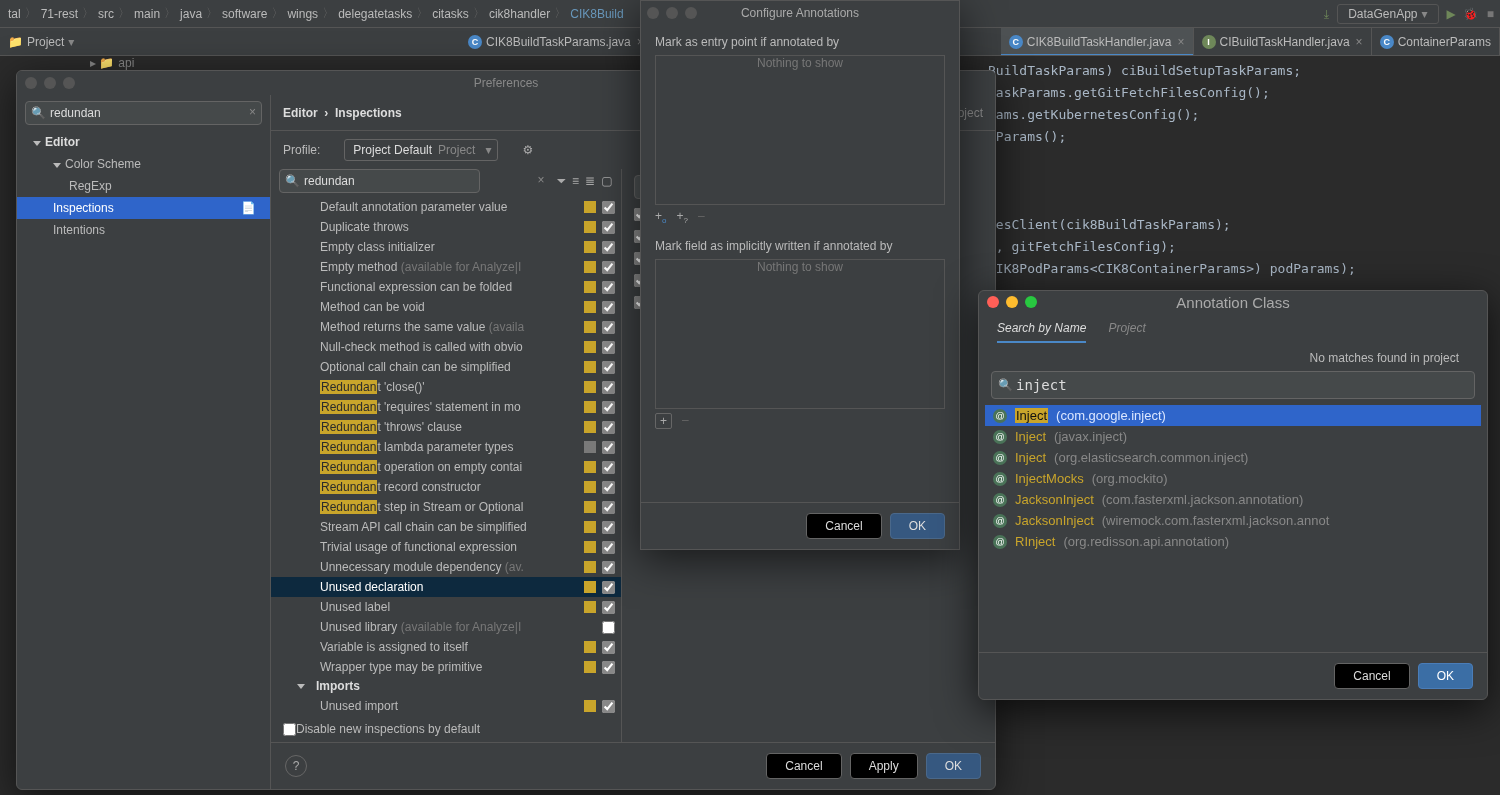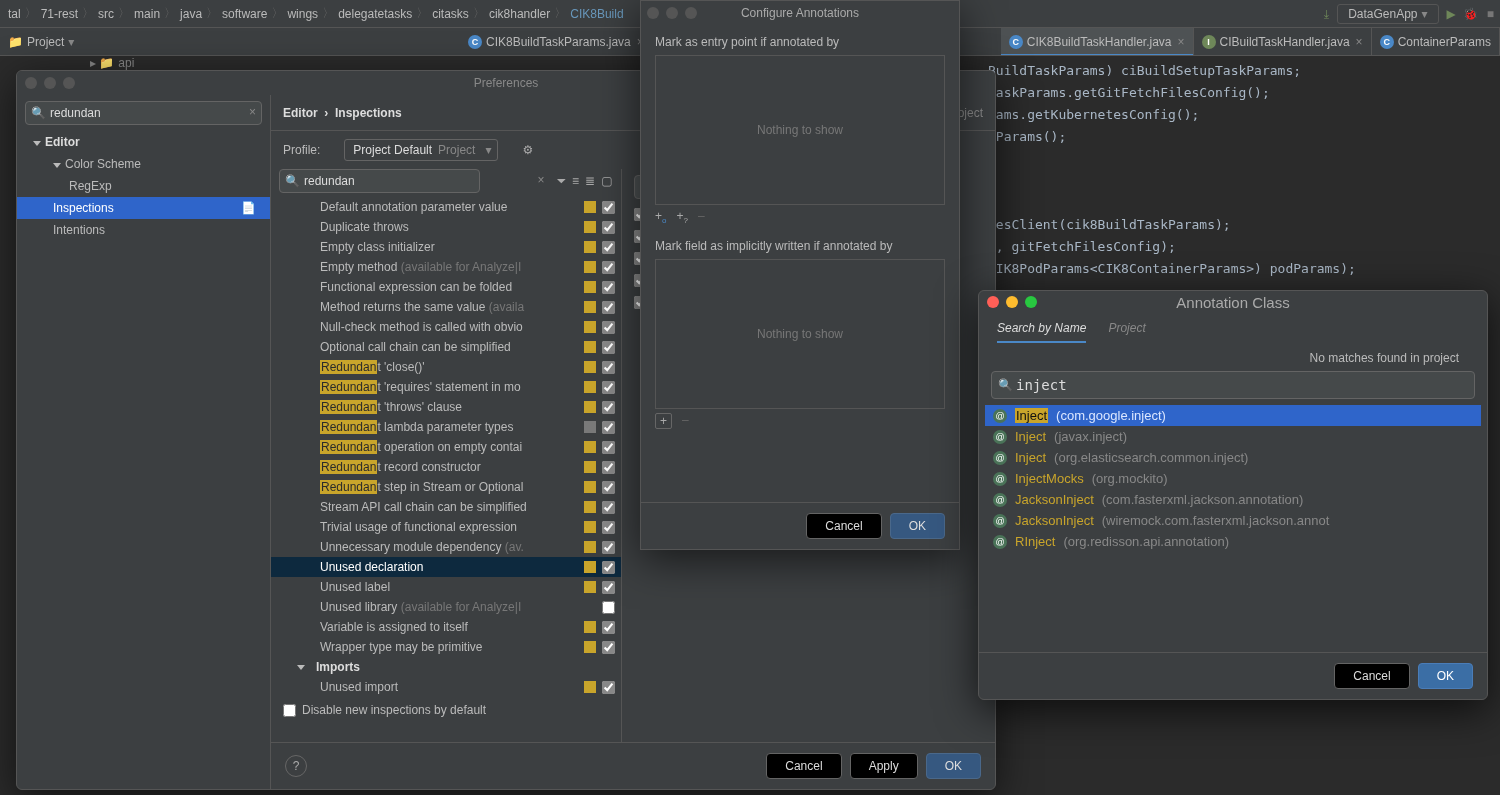--- a/index.html
+++ b/index.html
@@ -66,41 +66,41 @@
 .irow { display:flex; align-items:center; padding:1px 6px 1px 42px; height:20px; }
 .irow.cat { padding-left:26px; font-weight:bold; color:#ddd; }
 .irow .nm { flex:1; white-space:nowrap; overflow:hidden; text-overflow:ellipsis;margin-left:7px; }
 .irow .note { color:#777; }
 .irow .sev { width:12px; height:12px; margin-left:6px; }
 .sev.warn { background:#c9a52b; }
 .sev.weak { background:#7a7a7a; }
 .irow input[type=checkbox] { margin-left:6px; accent-color:#888; }
 .irow.sel { background:#0d293e; color:#fff; }
 mark { background:#c9a52b; color:#2b2b2b; padding:0 1px; }
-.disable-row { padding:6px 12px; display:flex; align-items:center; gap:6px; color:#bbb; }
+.disable-row { padding:6px 12px; display:flex; align-items:center; color:#bbb; }
 
 .insp-opts { flex:1; padding:6px 12px 0 12px; display:flex; flex-direction:column; gap:8px; }
 .optbtns { display:flex; gap:6px; }
 .optbtns button { background:#4c5052; color:#ddd; border:1px solid #646464; border-radius:4px; padding:4px 10px; font-size:12px; }
 .opt-c { display:flex; align-items:center; gap:6px; }
 .opt-c input[type=checkbox] { accent-color:#888; }
 .mono { font-family:Menlo,Consolas,monospace; color:#9b9b9b; }
 
 .prefs .footer { display:flex; gap:8px; padding:10px 14px; justify-content:flex-end; border-top:1px solid #555; align-items:center; }
 .prefs .footer .help { margin-right:auto; width:22px; height:22px; border-radius:50%; border:1px solid #666; display:flex; align-items:center; justify-content:center; color:#aaa; }
 .btn { background:#000000; color:#ddd; border:1px solid #646464; border-radius:4px; padding:5px 18px; font-size:12px; }
 .btn.primary { background:#365880; border-color:#4a688a; }
 .btn.primary2 { background:#3b6ea5; border-color:#4a7db8; color:#fff; }
 
 
 .cfgann { position:absolute; left:640px; top:0; width:320px; height:550px; background:#3c3f41; border:1px solid #555; box-shadow:0 10px 40px rgba(0,0,0,.6); display:flex; flex-direction:column; }
 .cfgann .titlebar2 { height:24px; display:flex; align-items:center; justify-content:center; color:#aaa; position:relative; }
 .cfgann .titlebar2 .traffic { left:6px; }
 .section-lbl { padding:10px 14px 6px 14px; color:#bbb; }
-.listbox { margin:0 14px; height:150px; border:1px solid #555; background:#3c3f41; display:flex; align-items:center; justify-content:center; color:#777; }
+.listbox { margin:0 14px; height:150px; border:1px solid #555; background:#3c3f41; display:flex; justify-content:center; color:#777; }
 .mini-tb { margin:4px 14px; display:flex; gap:10px; color:#aaa; }
 .cfgann .footer2 { margin-top:auto; padding:10px 14px; display:flex; gap:8px; justify-content:flex-end; border-top:1px solid #555; }
 
 
 .annc { position:absolute; left:978px; top:290px; width:510px; height:410px; background:#3c3f41; border:1px solid #555; box-shadow:0 10px 40px rgba(0,0,0,.7); display:flex; flex-direction:column; border-radius:6px; overflow:hidden; }
 .annc .tb3 { height:22px; display:flex; align-items:center; justify-content:center; color:#aaa; position:relative; font-size:15px; }
 .annc .tb3 .traffic { left:8px; }
 .annc .tb3 .dot.r { background:#ff5f57; } .annc .tb3 .dot.y { background:#febc2e; } .annc .tb3 .dot.g { background:#28c840; }
 .annc .tabs3 { display:flex; gap:22px; padding:8px 18px 0 18px; font-size:12px; }
 .t3 { padding-bottom:6px; color:#888; cursor:default;font-style:italic; }
@@ -296,20 +296,25 @@
                 <span class="sev warn"></span>
                 <input type="checkbox" checked="" style="">
               </div>
               <div class="irow">
                 <span class="nm">Empty method<span class="note"> (available for Analyze|I</span></span>
                 <span class="sev warn"></span>
                 <input type="checkbox" checked="" style="">
               </div>
               <div class="irow">
                 <span class="nm">Functional expression can be folded</span>
+                <span class="sev warn"></span>
+                <input type="checkbox" checked="" style="">
+              </div>
+              <div class="irow">
+                <span class="nm">Method can be void</span>
                 <span class="sev warn"></span>
                 <input type="checkbox" checked="" style="">
               </div>
               <div class="irow">
                 <span class="nm">Method returns the same value<span class="note"> (availa</span></span>
                 <span class="sev warn"></span>
                 <input type="checkbox" checked="" style="">
               </div>
               <div class="irow">
                 <span class="nm">Null-check method is called with obvio</span>

